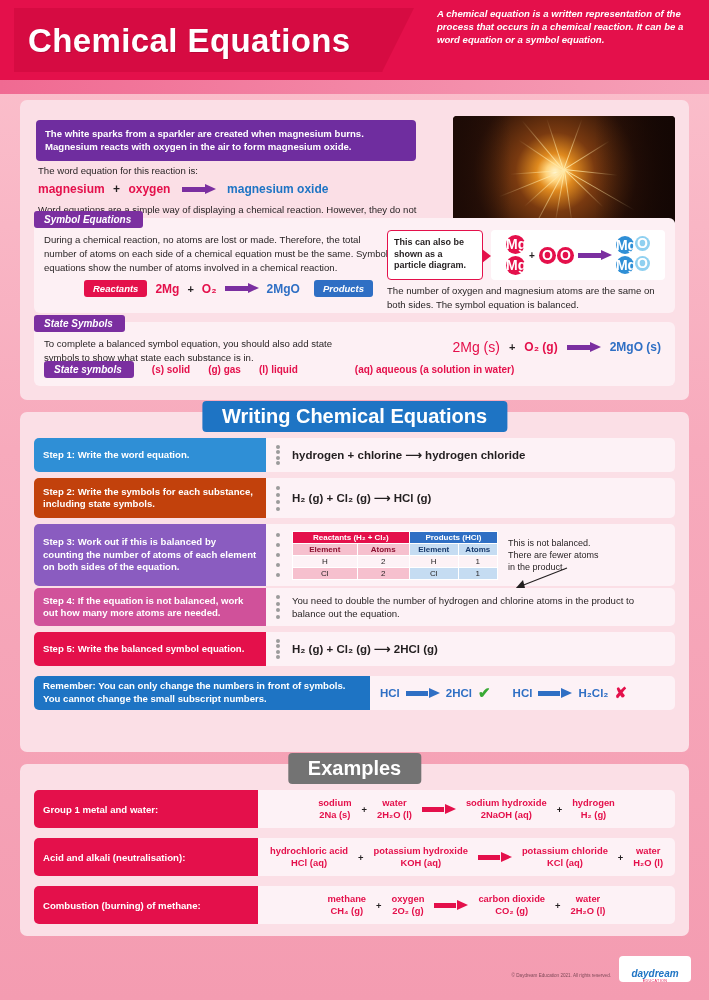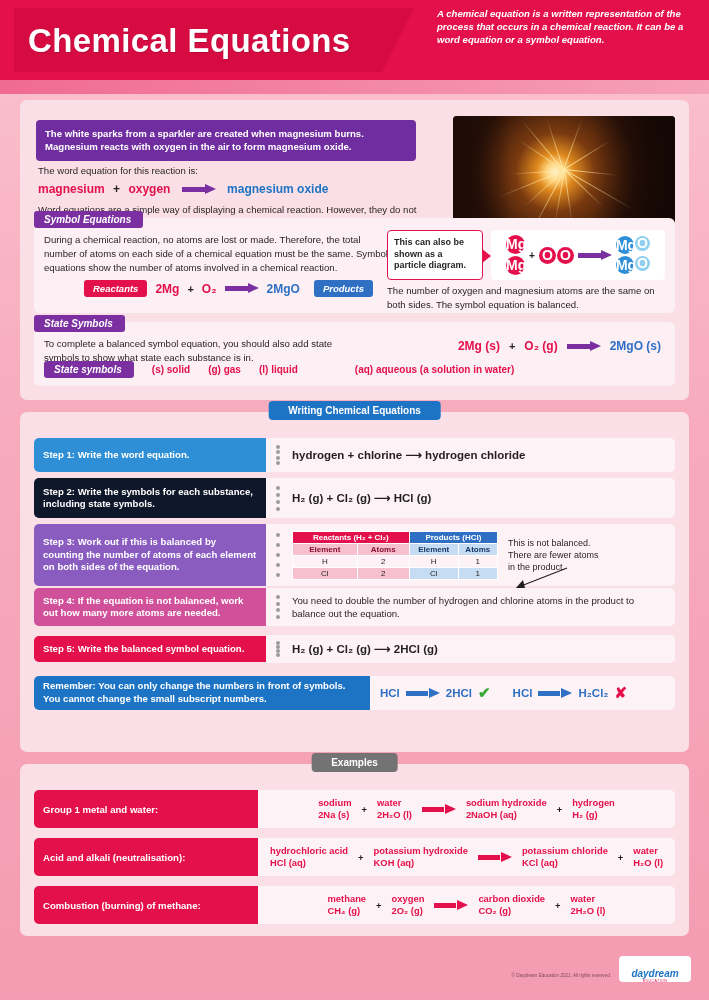--- a/index.html
+++ b/index.html
@@ -117,21 +117,21 @@
     display:inline-block; color:#fff; font-size:9.5px; font-weight:bold; font-style:italic;
     padding:3px 9px; border-radius:3px;
   }
   .reactants-pill{ background:#e4104b; }
   .products-pill{ background:#2f6fc4; }
 
   
   #sec2 { top: 412px; left: 20px; width: 669px; height: 340px; background:#fbdfe6; }
   .section-title {
     position:absolute; left:50%; transform:translateX(-50%);
-    color:#fff; font-weight:bold; font-size:10px;
+    color:#fff; font-weight:bold; font-size:20px;
     padding:4px 20px; border-radius:4px;
   }
   .st-blue { background:#1e74c4; }
   .st-red  { background:#737373; }
   .step-row { position:absolute; left:14px; width:641px; display:flex; }
   .step-label {
     color:#fff; font-size:9.6px; font-weight:bold; line-height:1.3;
     padding:7px 9px; border-radius:5px 0 0 5px;
     width: 232px; display:flex; align-items:center;
   }
@@ -169,21 +169,21 @@
   .cell   { background:#fdf2f6; color:#231f20; }
   .cell-hl{ background:#f6c0ce; color:#231f20; }
   .cell-hl2{ background:#c5dcf2; color:#231f20; }
 
   
   #sec3 { top: 764px; left: 20px; width: 669px; height: 172px; background:#fbdfe6; }
   .ex-row { position:absolute; left:14px; width:641px; height:38px; display:flex; border-radius:5px; overflow:hidden;}
   .ex-label { background:#e4104b; color:#fff; font-size:9.6px; font-weight:bold; padding:0 9px; width:224px; display:flex; align-items:center;}
   .ex-body { flex:1; background:#fdf2f6; display:flex; align-items:center; justify-content:center; gap:10px; font-size:9.4px; font-weight:bold; color:#e4104b; }
   .ex-body .op { color:#231f20; font-weight:bold; }
-  .ex-item { line-height:1.25; }
+  .ex-item { text-align:center; line-height:1.25; }
   
   .footer-logo {
     position:absolute; right:18px; bottom:18px; width:72px; height:26px;
     background:#fff; border-radius:4px; display:flex; flex-direction:column;
     align-items:center; justify-content:center;
   }
   .footer-logo .lg { color:#1e74c4; font-size:10px; font-weight:bold; font-style:italic;margin-top:12px; }
   .footer-logo .sb { color:#e4104b; font-size:3.6px; letter-spacing:.4px;}
   .copyright { position:absolute; right:98px; bottom:22px; font-size:4.6px; color:#7e4a58; }
 </style>
@@ -278,21 +278,21 @@
       </div>
     </div>
 
     <div class="sub-card" id="statecard">
       <div style="position:absolute; top:-9px; left:0;">
         <span class="tag pill-purple">State Symbols</span>
       </div>
       <div class="p-text" style="top:15px; left:10px; width:300px;">To complete a balanced symbol equation, you should also add state symbols to show what state each substance is in.</div>
 
       <div style="position:absolute; top:17px; right:14px; display:flex; align-items:center; gap:9px;">
-        <span style="font-size:12px; font-weight:bold; color:#e4104b;">2Mg (s)</span>
+        <span style="font-size:14px; font-weight:normal; color:#e4104b;">2Mg (s)</span>
         <span style="font-size:11px; font-weight:bold; color:#231f20;">+</span>
         <span style="font-size:12px; font-weight:bold; color:#e4104b;">O₂ (g)</span>
         <span class="arrow-purple"></span>
         <span style="font-size:12px; font-weight:bold; color:#2f6fc4;">2MgO (s)</span>
       </div>
 
       <div style="position:absolute; bottom:8px; left:10px; display:flex; align-items:center; gap:18px;">
         <span class="tag pill-purple" style="font-style:italic;">State symbols</span>
         <span style="font-size:10px; font-weight:bold; color:#e4104b;">(s) solid</span>
         <span style="font-size:10px; font-weight:bold; color:#e4104b;">(g) gas</span>
@@ -312,21 +312,21 @@
             <i></i>
             <i></i>
             <i></i>
             <i></i>
           </span>
         <span class="eq-line">hydrogen + chlorine ⟶ hydrogen chloride</span>
       </div>
     </div>
 
     <div class="step-row" style="top:66px; height:40px;">
-      <div class="step-label" style="background:#0f172a;">Step 2: Write the symbols for each substance, including state symbols.</div>
+      <div class="step-label" style="background:#c2410c;">Step 2: Write the symbols for each substance, including state symbols.</div>
       <div class="step-body">
         <span class="notch">
             <i></i>
             <i></i>
             <i></i>
             <i></i>
           </span>
         <span class="eq-line">H₂ (g) + Cl₂ (g) ⟶ HCl (g)</span>
       </div>
     </div>
@@ -381,21 +381,21 @@
         <span class="notch">
             <i></i>
             <i></i>
             <i></i>
             <i></i>
           </span>
         <span style="font-size:9.6px; line-height:1.4;">You need to double the number of hydrogen and chlorine atoms in the product to balance out the equation.</span>
       </div>
     </div>
 
-    <div class="step-row" style="top:220px; height:34px;align-items:center;">
+    <div class="step-row" style="top:220px; height:34px;">
       <div class="step-label" style="background:#e4104b;">Step 5: Write the balanced symbol equation.</div>
       <div class="step-body">
         <span class="notch">
             <i></i>
             <i></i>
             <i></i>
             <i></i>
           </span>
         <span class="eq-line">H₂ (g) + Cl₂ (g) ⟶ 2HCl (g)</span>
       </div>

